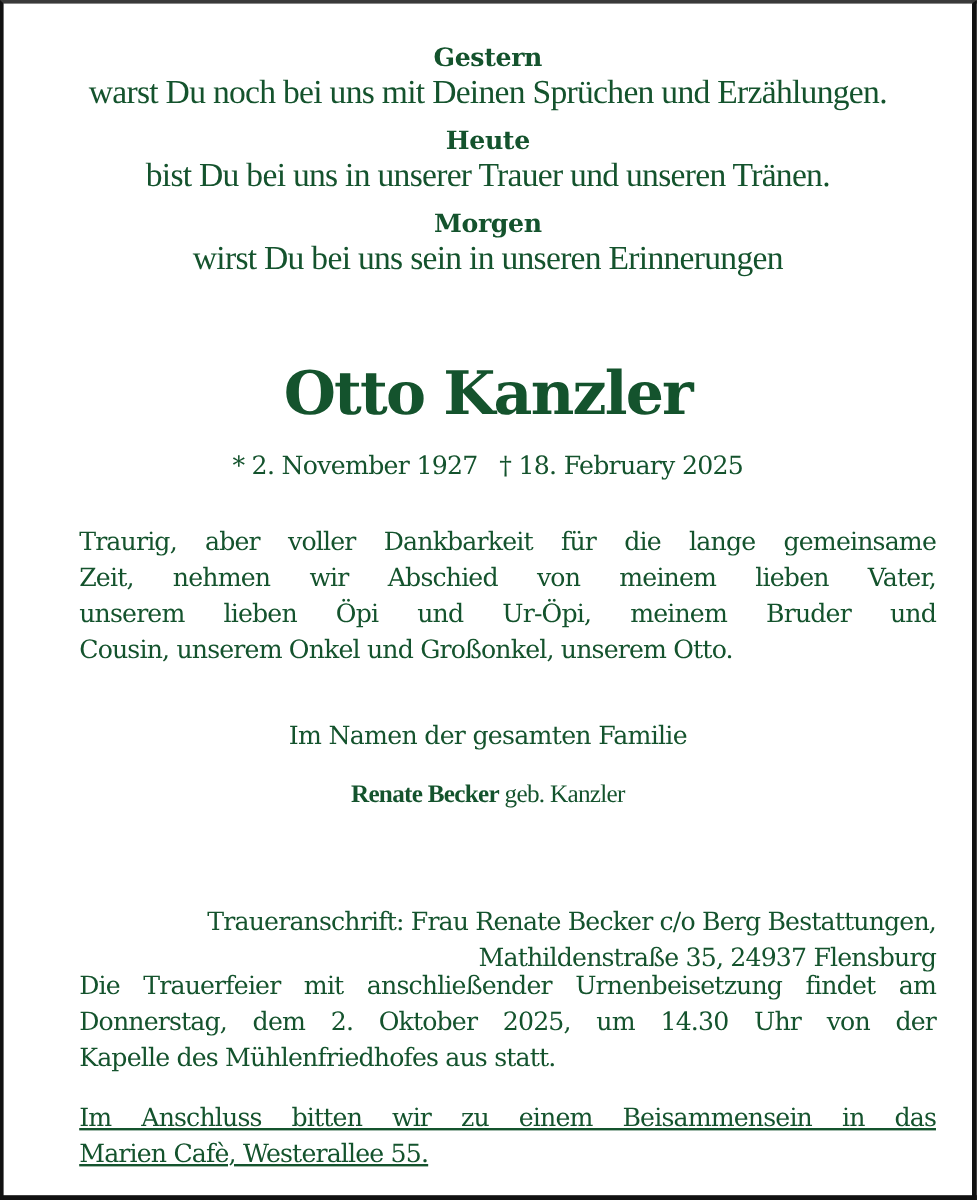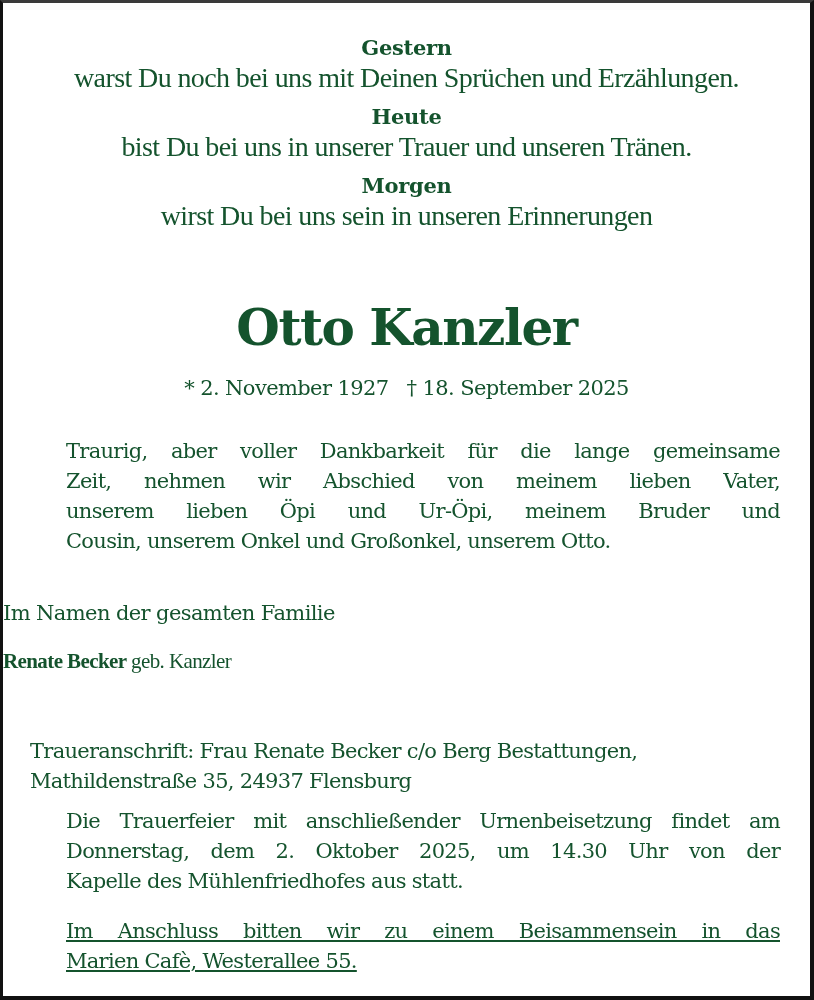--- a/index.html
+++ b/index.html
@@ -92,28 +92,29 @@
       text-align-last: justify;
     }
     .justify .l.last {
       text-align-last: left;
     }
     .intro { top: 433px; }
     .signoff {
       position: absolute;
       left: 0;
       right: 0;
+      text-align: center;
       font-size: 21px;
       line-height: 30px;
       letter-spacing: -0.6px;
     }
     .signoff.family { top: 595px; }
     .signoff.signer { top: 643px; font-family: Liberation Serif, serif; }
     .signoff .bold { font-weight: bold; }
-    .address { top: 733px; }
+    .address { top: 750px; text-align: right; }
     .ceremony { top: 803px; }
     .gathering { top: 913px; text-decoration: underline; }
   </style>
 </head>
 <body>
 
 <div class="frame">
 
   <div class="poem">
     <div class="stanza">
@@ -126,21 +127,21 @@
     </div>
     <div class="stanza">
       <div class="head">Morgen</div>
       <div class="line">wirst Du bei uns sein in unseren Erinnerungen</div>
     </div>
   </div>
 
   <div class="name">Otto Kanzler</div>
 
   <div class="dates">
-    <span>* 2. November 1927</span><span class="sep"></span><span>† 18. September 2025</span>
+    <span>* 2. November 1927</span><span class="sep"></span><span>† 18. February 2025</span>
   </div>
 
   <div class="text-block justify intro">
     <span class="l">Traurig, aber voller Dankbarkeit für die lange gemeinsame</span>
     <span class="l">Zeit, nehmen wir Abschied von meinem lieben Vater,</span>
     <span class="l">unserem lieben Öpi und Ur-Öpi, meinem Bruder und</span>
     <span class="l last">Cousin, unserem Onkel und Großonkel, unserem Otto.</span>
   </div>
 
   <div class="signoff family">Im Namen der gesamten Familie</div>

